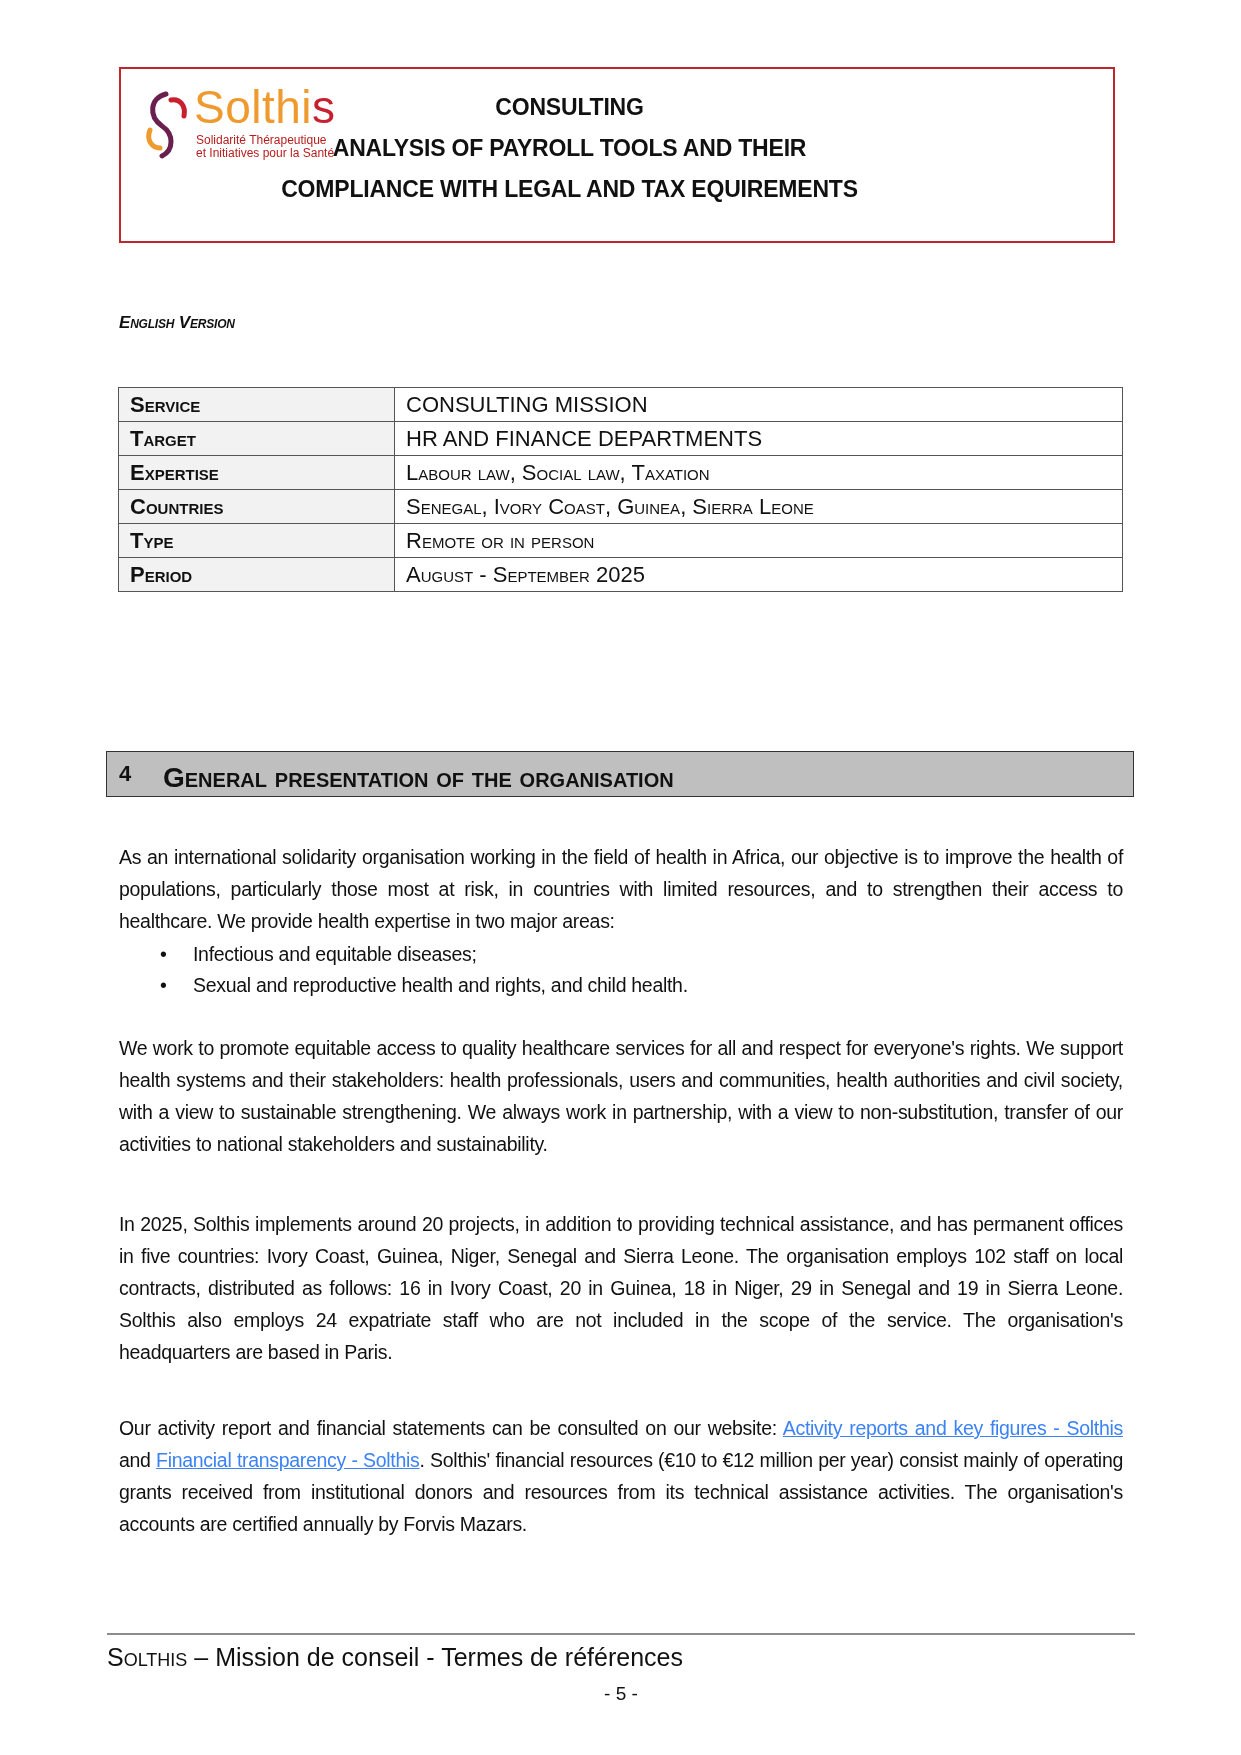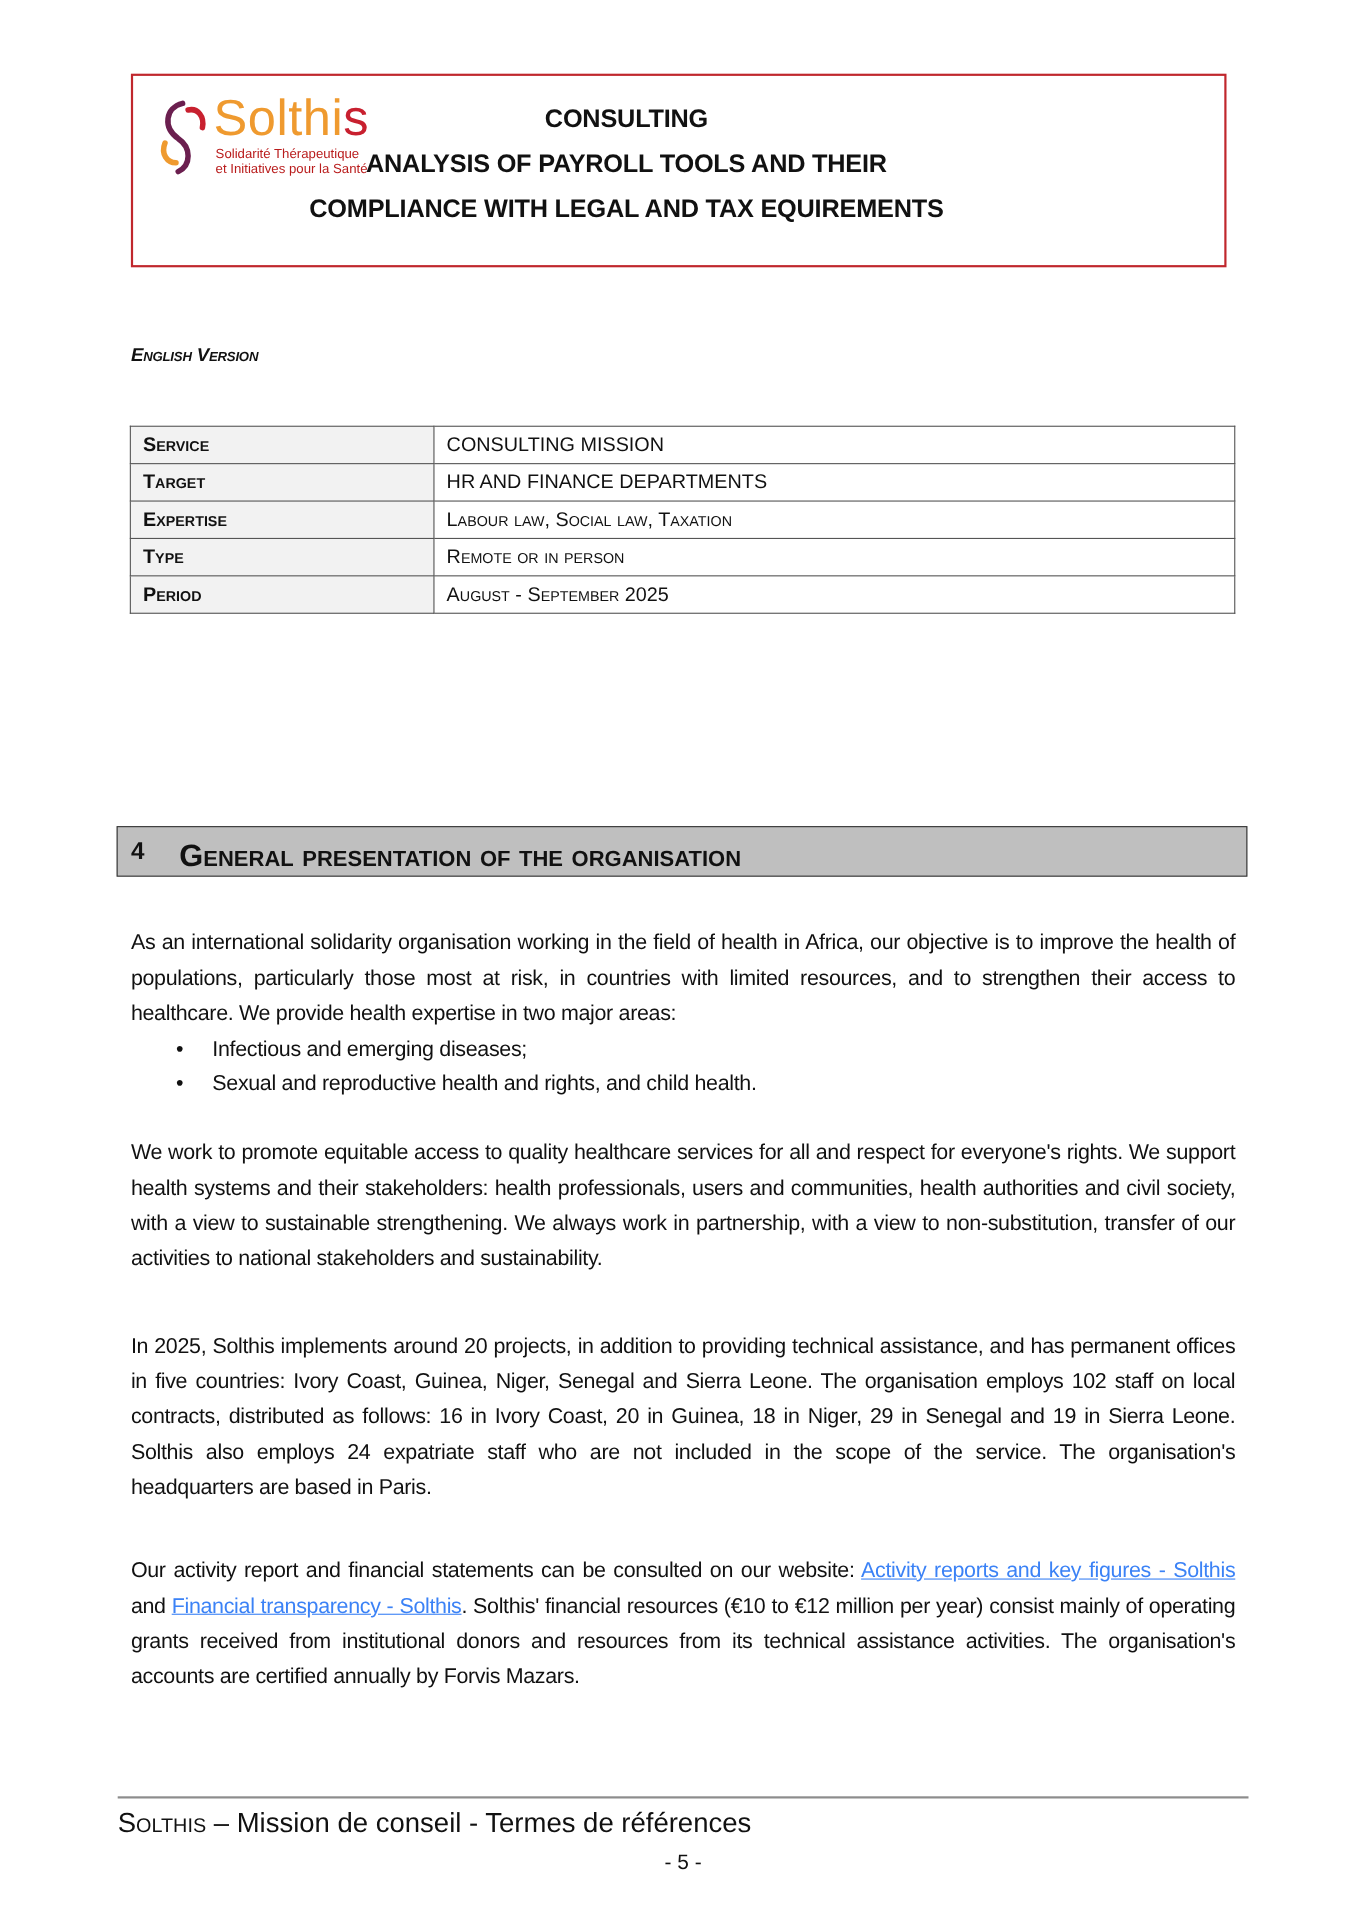--- a/index.html
+++ b/index.html
@@ -18,21 +18,21 @@
               color: #b91c1c; white-space: nowrap; }
   #logo-mark { position: absolute; left: 0; top: 2px; }
   .title-line { left: 119px; width: 901px; text-align: center; font-weight: bold;
                 font-size: 23px; letter-spacing: -0.2px; }
 
   #english-version { left: 119px; top: 313px; font-size: 17px; font-weight: bold; font-style: italic;
                      font-variant: small-caps; letter-spacing: -0.2px; }
 
   
   #info-table { left: 118px; top: 387px; width: 1005px; border-collapse: collapse; }
-  #info-table td { border: 1.5px solid #555; height: 33px; padding: 0 11px; font-size: 18px;
+  #info-table td { border: 1.5px solid #555; height: 33px; padding: 0 11px; font-size: 22px;
                    font-variant: small-caps; vertical-align: middle; }
   #info-table td.label { width: 253px; background: #f2f2f2; font-weight: bold; }
   #info-table td.value { background: #ffffff; }
 
   
   #section-header { left: 106px; top: 751px; width: 1028px; height: 46px; background: #bfbfbf;
                     border: 1.5px solid #333; box-sizing: border-box; }
   #section-num { position: absolute; left: 12px; top: 9px; font-size: 22px; font-weight: bold; }
   #section-title { position: absolute; left: 56px; top: 10px; font-size: 28px; font-weight: bold;
                    font-variant: small-caps; }
@@ -84,39 +84,43 @@
     </tr>
     <tr>
       <td class="label">Target</td>
       <td class="value">HR AND FINANCE DEPARTMENTS</td>
     </tr>
     <tr>
       <td class="label">Expertise</td>
       <td class="value">Labour law, Social law, Taxation</td>
     </tr>
     <tr>
+      <td class="label">Countries</td>
+      <td class="value">Senegal, Ivory Coast, Guinea, Sierra Leone</td>
+    </tr>
+    <tr>
       <td class="label">Type</td>
       <td class="value">Remote or in person</td>
     </tr>
     <tr>
       <td class="label">Period</td>
       <td class="value">August - September 2025</td>
     </tr>
   </tbody>
 </table>
 
 <div id="section-header" class="abs">
   <span id="section-num">4</span>
   <span id="section-title">General presentation of the organisation</span>
 </div>
 
 <p class="abs para" style="top:841px; margin:0">As an international solidarity organisation working in the field of health in Africa, our objective is to improve the health of populations, particularly those most at risk, in countries with limited resources, and to strengthen their access to healthcare. We provide health expertise in two major areas:</p>
 
 <ul class="abs bullets" style="top:939px">
-  <li><span class="dot">•</span><span>Infectious and emerging diseases;</span></li>
+  <li><span class="dot">•</span><span>Infectious and equitable diseases;</span></li>
   <li><span class="dot">•</span><span>Sexual and reproductive health and rights, and child health.</span></li>
 </ul>
 
 <p class="abs para" style="top:1032px; margin:0">We work to promote equitable access to quality healthcare services for all and respect for everyone's rights. We support health systems and their stakeholders: health professionals, users and communities, health authorities and civil society, with a view to sustainable strengthening. We always work in partnership, with a view to non-substitution, transfer of our activities to national stakeholders and sustainability.</p>
 
 <p class="abs para" style="top:1208px; margin:0">In 2025, Solthis implements around 20 projects, in addition to providing technical assistance, and has permanent offices in five countries: Ivory Coast, Guinea, Niger, Senegal and Sierra Leone. The organisation employs 102 staff on local contracts, distributed as follows: 16 in Ivory Coast, 20 in Guinea, 18 in Niger, 29 in Senegal and 19 in Sierra Leone. Solthis also employs 24 expatriate staff who are not included in the scope of the service. The organisation's headquarters are based in Paris.</p>
 
 <p class="abs para" style="top:1412px; margin:0"><span>Our activity report and financial statements can be consulted on our website: </span><a class="link" href="#">Activity reports and key figures - Solthis </a><span>and </span><a class="link" href="#">Financial transparency - Solthis</a><span>. Solthis' financial resources (€10 to €12 million per year) consist mainly of operating grants received from institutional donors and resources from its technical assistance activities. The organisation's accounts are certified annually by Forvis Mazars.</span></p>
 
 <div id="footer-line" class="abs"></div>

